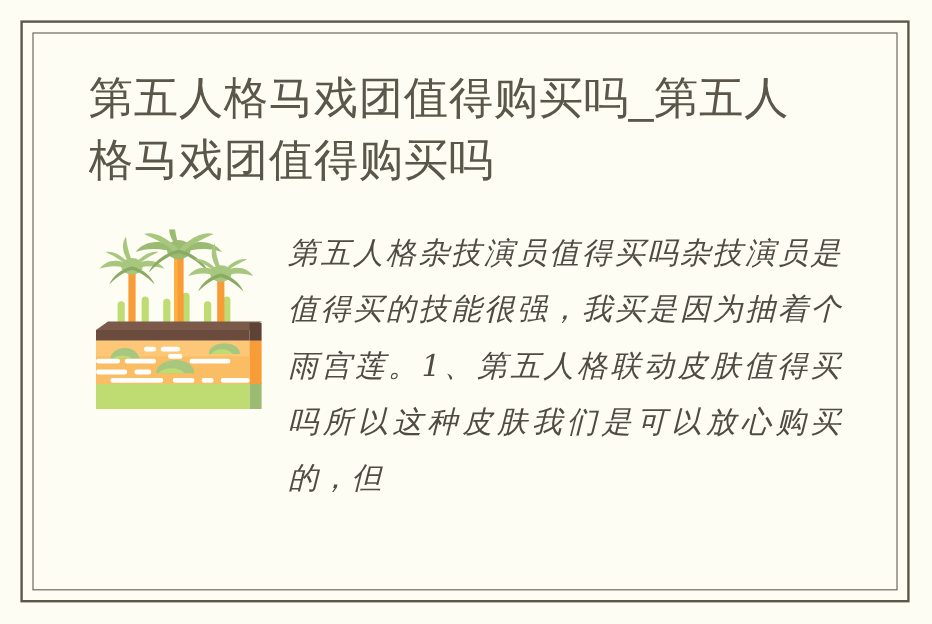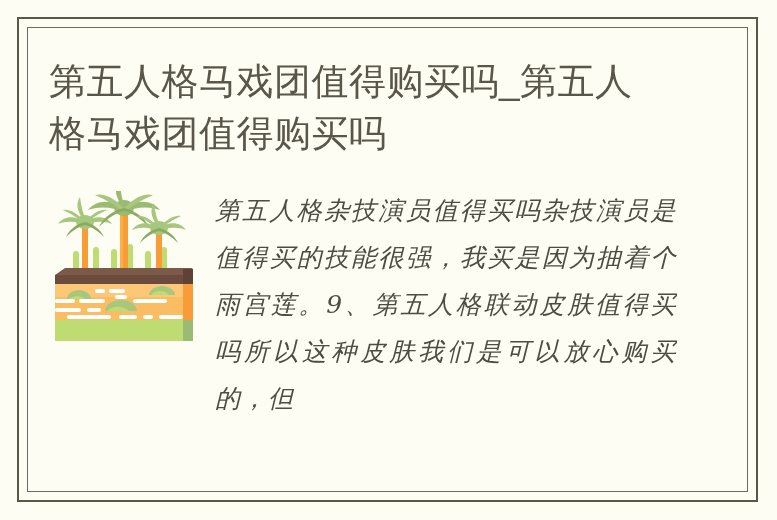--- a/index.html
+++ b/index.html
@@ -31,21 +31,21 @@
     top: 8px;
     right: 8px;
     bottom: 8px;
     border: 1px solid #6e6a5c;
     box-sizing: border-box;
   }
 
   
   .content {
     position: absolute;
-    left: 30px;
+    left: 55px;
     top: 37px;
     width: 628px;
     height: 424px;
     overflow: hidden;
   }
 
   .article-title {
     margin: 0;
     padding: 0;
     font-size: 37px;
@@ -193,17 +193,17 @@
             <rect x="6" y="117" width="26" height="4" rx="2"></rect>
             <rect x="38" y="117" width="14" height="4" rx="2"></rect>
             <rect x="18" y="124" width="44" height="4" rx="2"></rect>
             <rect x="70" y="124" width="18" height="4" rx="2"></rect>
             <rect x="94" y="124" width="10" height="4" rx="2"></rect>
             <rect x="110" y="124" width="24" height="4" rx="2"></rect>
           </g>
         </svg>
       </div>
 
-      <div class="excerpt">第五人格杂技演员值得买吗杂技演员是值得买的技能很强，我买是因为抽着个雨宫莲。9、第五人格联动皮肤值得买吗所以这种皮肤我们是可以放心购买的，但</div>
+      <div class="excerpt">第五人格杂技演员值得买吗杂技演员是值得买的技能很强，我买是因为抽着个雨宫莲。1、第五人格联动皮肤值得买吗所以这种皮肤我们是可以放心购买的，但</div>
 
     </div>
   </div>
 </div>
 
 </body></html>

